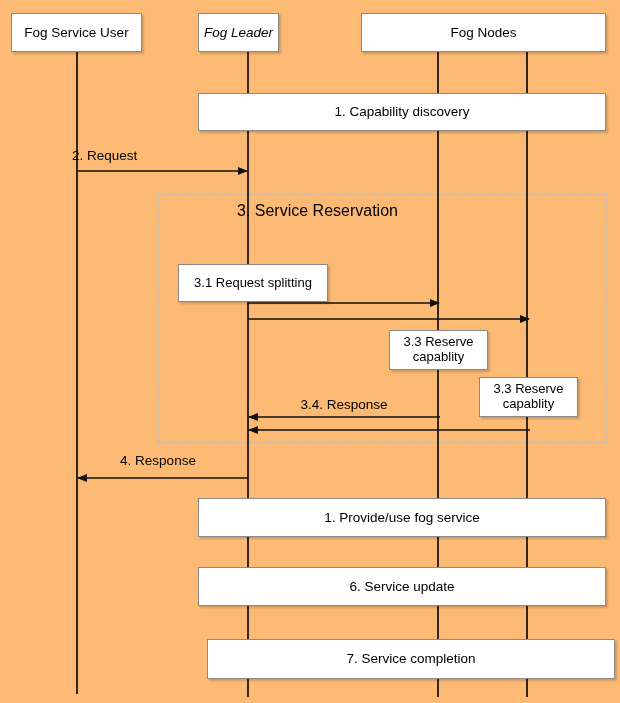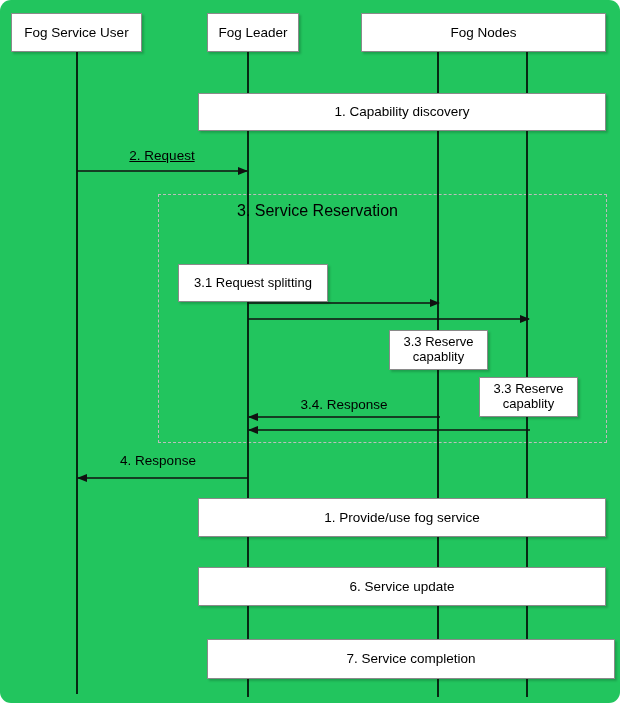--- a/index.html
+++ b/index.html
@@ -10,22 +10,21 @@
   body {
     font-family: "Liberation Sans", sans-serif;
     width: 620px;
     height: 703px;
     overflow: hidden;
   }
   #canvas {
     position: relative;
     width: 620px;
     height: 703px;
-    background: #22c55e;
-    border-radius: 11px;
+    background: #fdba74;
   }
   svg.layer {
     position: absolute;
     left: 0;
     top: 0;
     width: 620px;
     height: 703px;
   }
   .box {
     position: absolute;
@@ -95,21 +94,21 @@
         <line x1="248" y1="319" x2="529" y2="319" stroke="#111111" stroke-width="1.5" marker-end="url(#arrowR)"></line>
         <line x1="440" y1="417" x2="249" y2="417" stroke="#111111" stroke-width="1.5" marker-end="url(#arrowL)"></line>
         <line x1="530" y1="430" x2="249" y2="430" stroke="#111111" stroke-width="1.5" marker-end="url(#arrowL)"></line>
         <line x1="248" y1="478" x2="78" y2="478" stroke="#111111" stroke-width="1.5" marker-end="url(#arrowL)"></line>
       </g>
   </svg>
 
   <div class="box actor-box" id="actor-user" style="left: 11px; top: 13px; width: 131px; height: 39px;">
     <span>Fog Service User</span>
   </div>
-  <div class="box actor-box" id="actor-leader" style="left: 207px; top: 13px; width: 92px; height: 39px;">
+  <div class="box actor-box" id="actor-leader" style="left: 198px; top: 13px; width: 81px; height: 39px; font-style: italic;">
     <span>Fog Leader</span>
   </div>
   <div class="box actor-box" id="actor-nodes" style="left: 361px; top: 13px; width: 245px; height: 39px;">
     <span>Fog Nodes</span>
   </div>
 
   <div class="frag-label" id="frag-label" style="left: 237px; top: 202px; width: 200px;">3. Service Reservation</div>
 
   <div class="box" id="step1" style="left: 198px; top: 93px; width: 408px; height: 38px;">
     <span>1. Capability discovery</span>
@@ -127,17 +126,17 @@
   <div class="box note-box" id="note31" style="left: 178px; top: 233px; width: 150px; height: 38px; margin-top: 31px;">
     <span>3.1 Request splitting</span>
   </div>
   <div class="box note-box" id="note33a" style="left: 389px; top: 330px; width: 99px; height: 40px;">
     <span>3.3 Reserve capablity</span>
   </div>
   <div class="box note-box" id="note33b" style="left: 479px; top: 377px; width: 99px; height: 40px;">
     <span>3.3 Reserve capablity</span>
   </div>
 
-  <div class="msg-label" id="lbl-m2" style="left: 72px; top: 148px; width: 180px; text-align: center; text-decoration: underline;">2. Request</div>
+  <div class="msg-label" id="lbl-m2" style="left: 72px; top: 148px; width: 180px; ">2. Request</div>
   <div class="msg-label" id="lbl-m34a" style="left: 254px; top: 397px; width: 180px; text-align: center;">3.4. Response</div>
   <div class="msg-label" id="lbl-m4" style="left: 68px; top: 453px; width: 180px; text-align: center;">4. Response</div>
 
 </div>
 
 </body></html>

